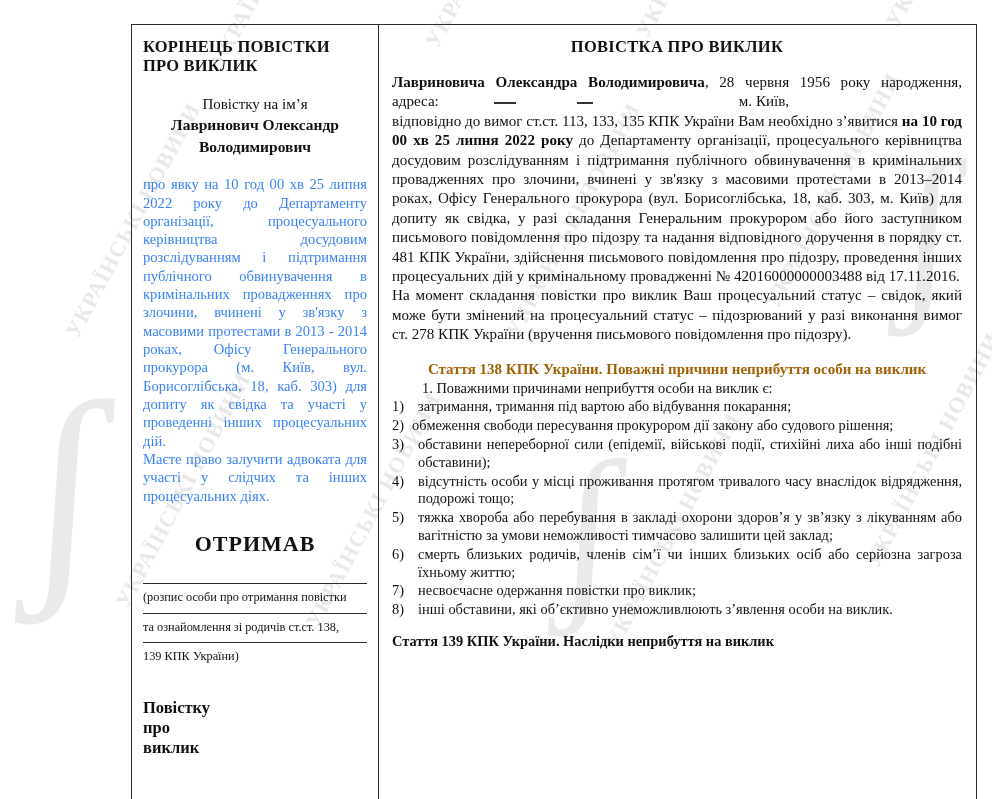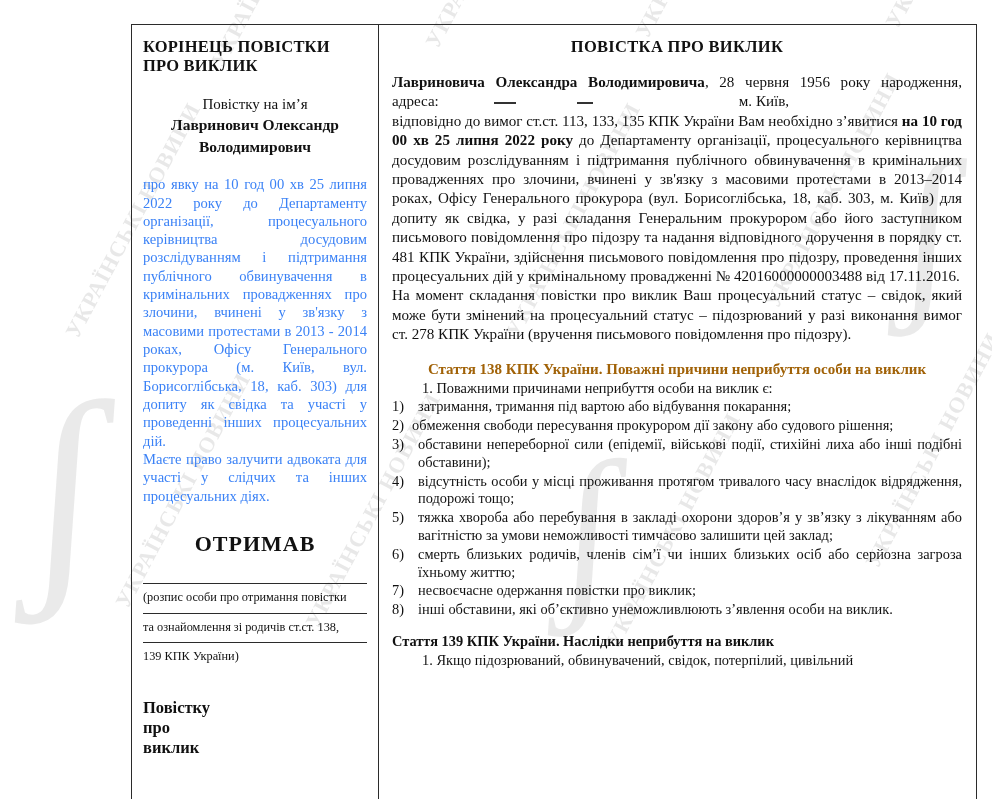--- a/index.html
+++ b/index.html
@@ -328,15 +328,14 @@
           <span class="num">7)</span>
           <span class="txt">несвоєчасне одержання повістки про виклик;</span>
         </li>
       <li>
           <span class="num">8)</span>
           <span class="txt">інші обставини, які об’єктивно унеможливлюють з’явлення особи на виклик.</span>
         </li>
     </ol>
 
     <div class="art-head2">Стаття 139 КПК України. Наслідки неприбуття на виклик</div>
-    <div class="art-lead2">1. Якщо підозрюваний, обвинувачений, свідок, потерпілий, цивільний</div>
   </div>
 </div>
 
 </body></html>

